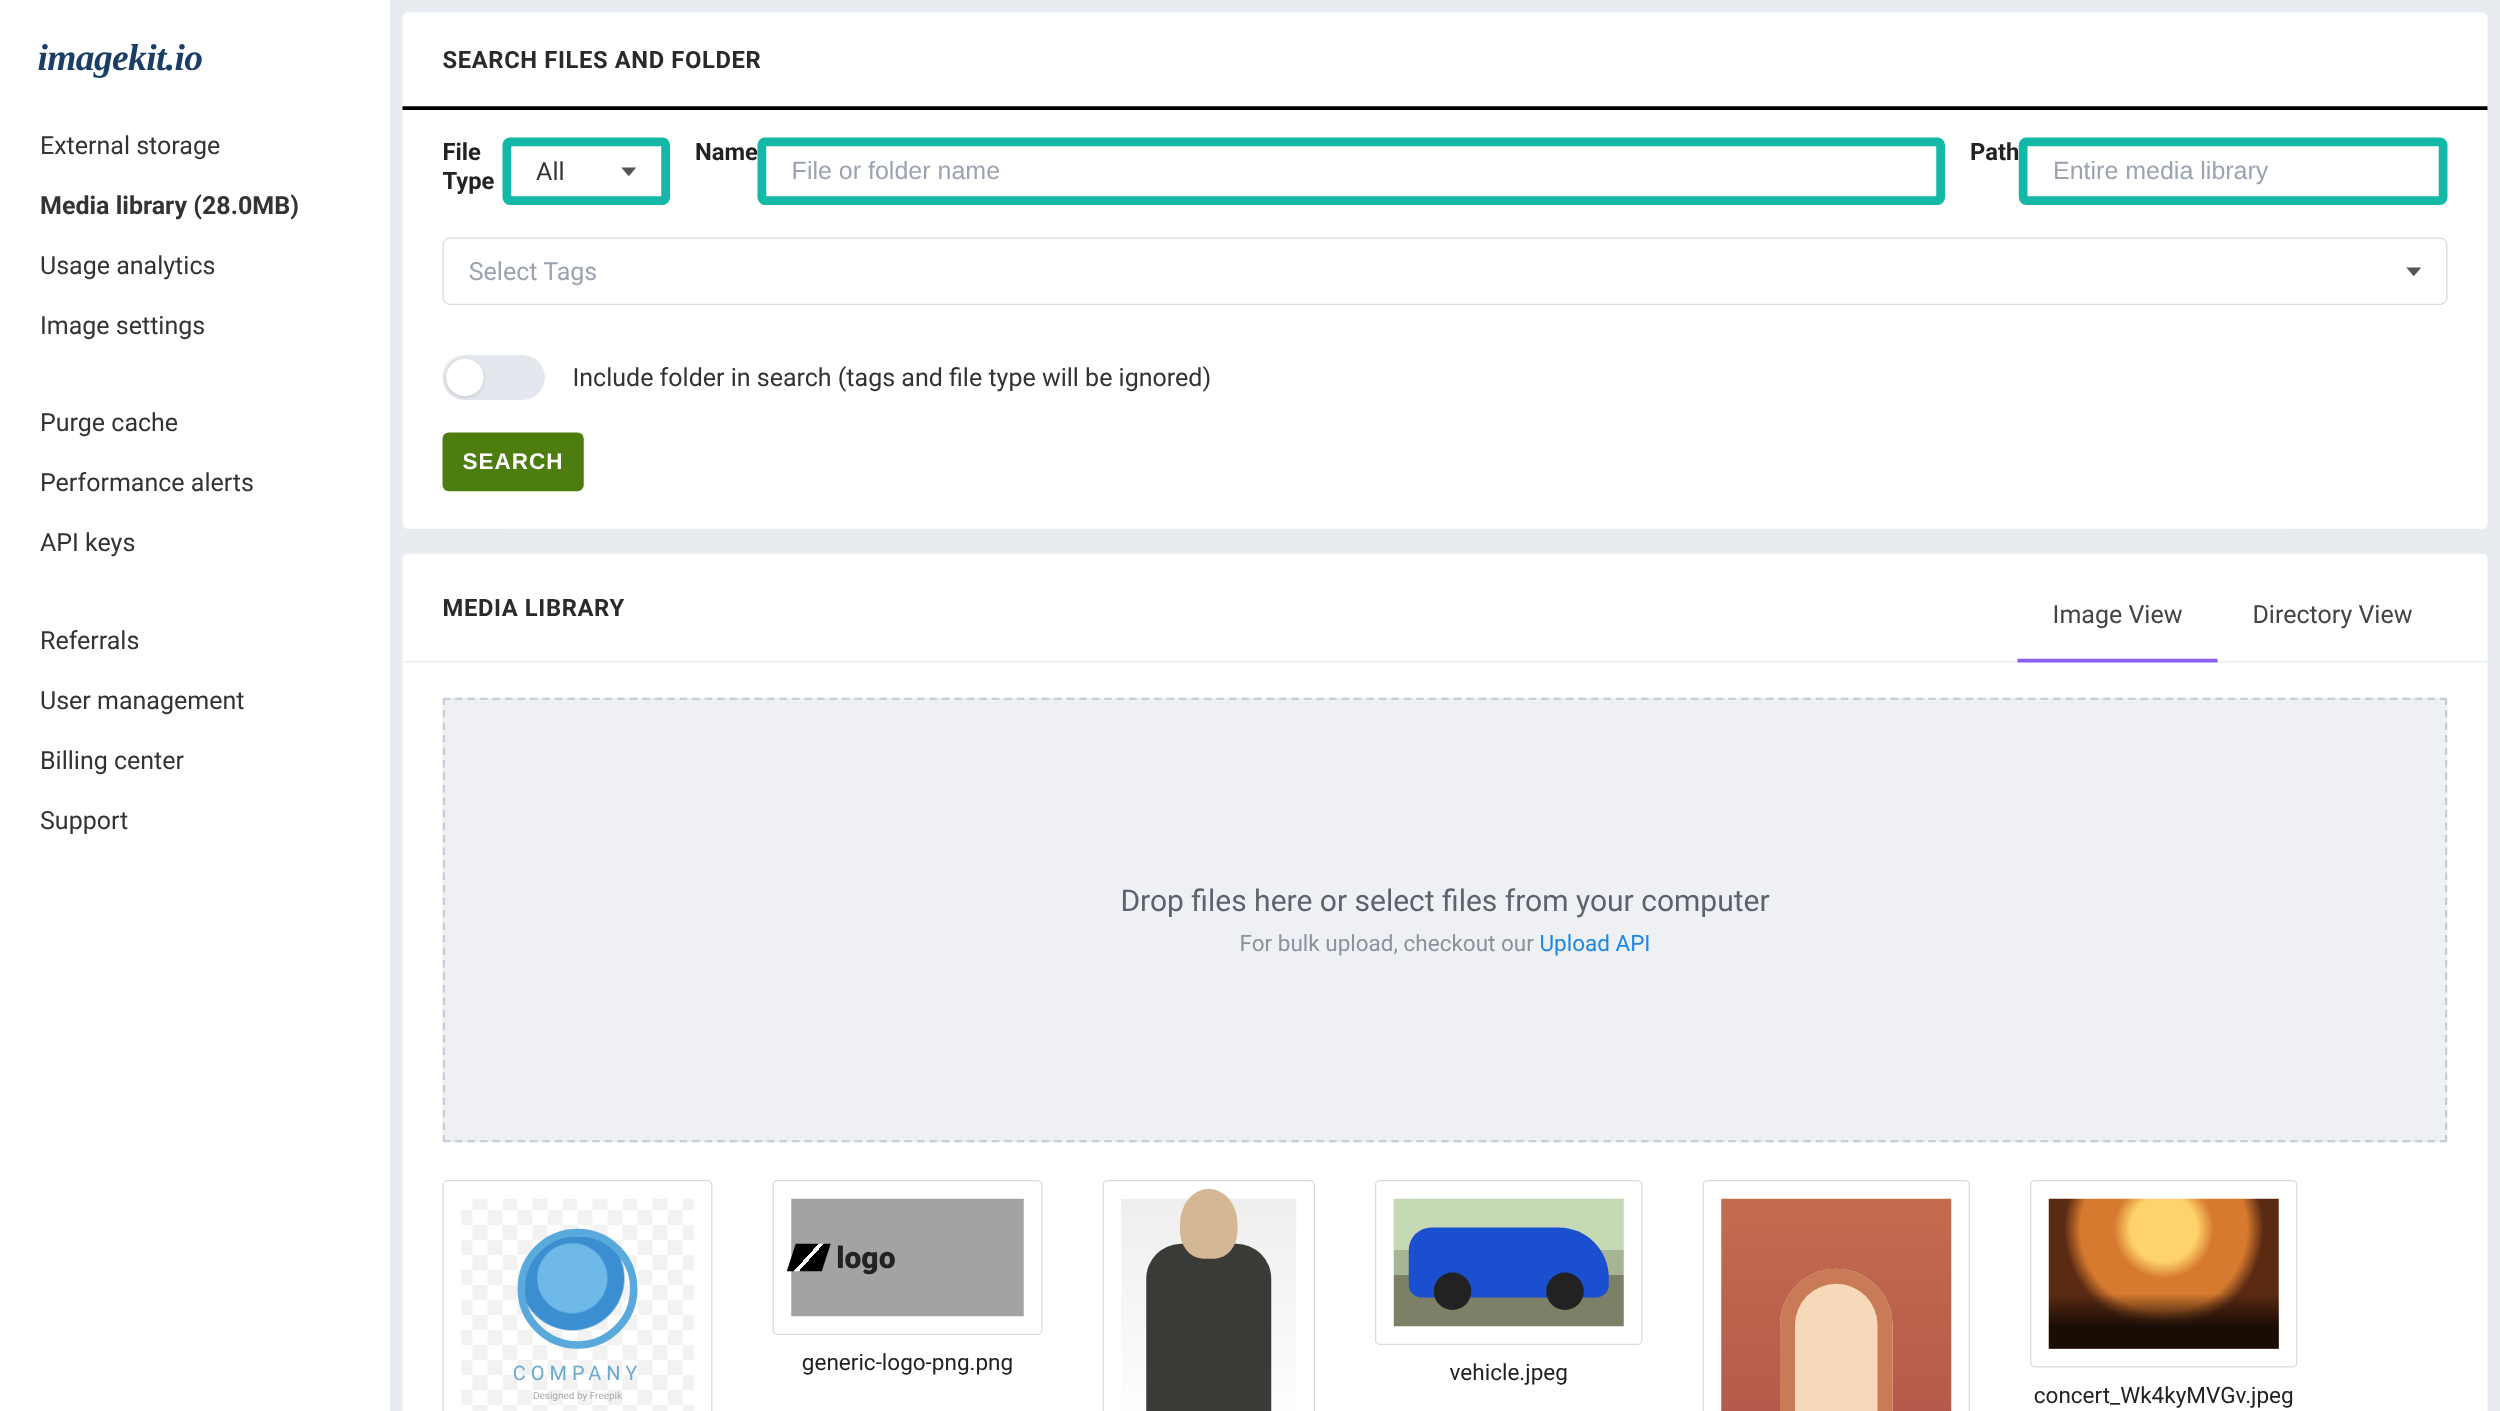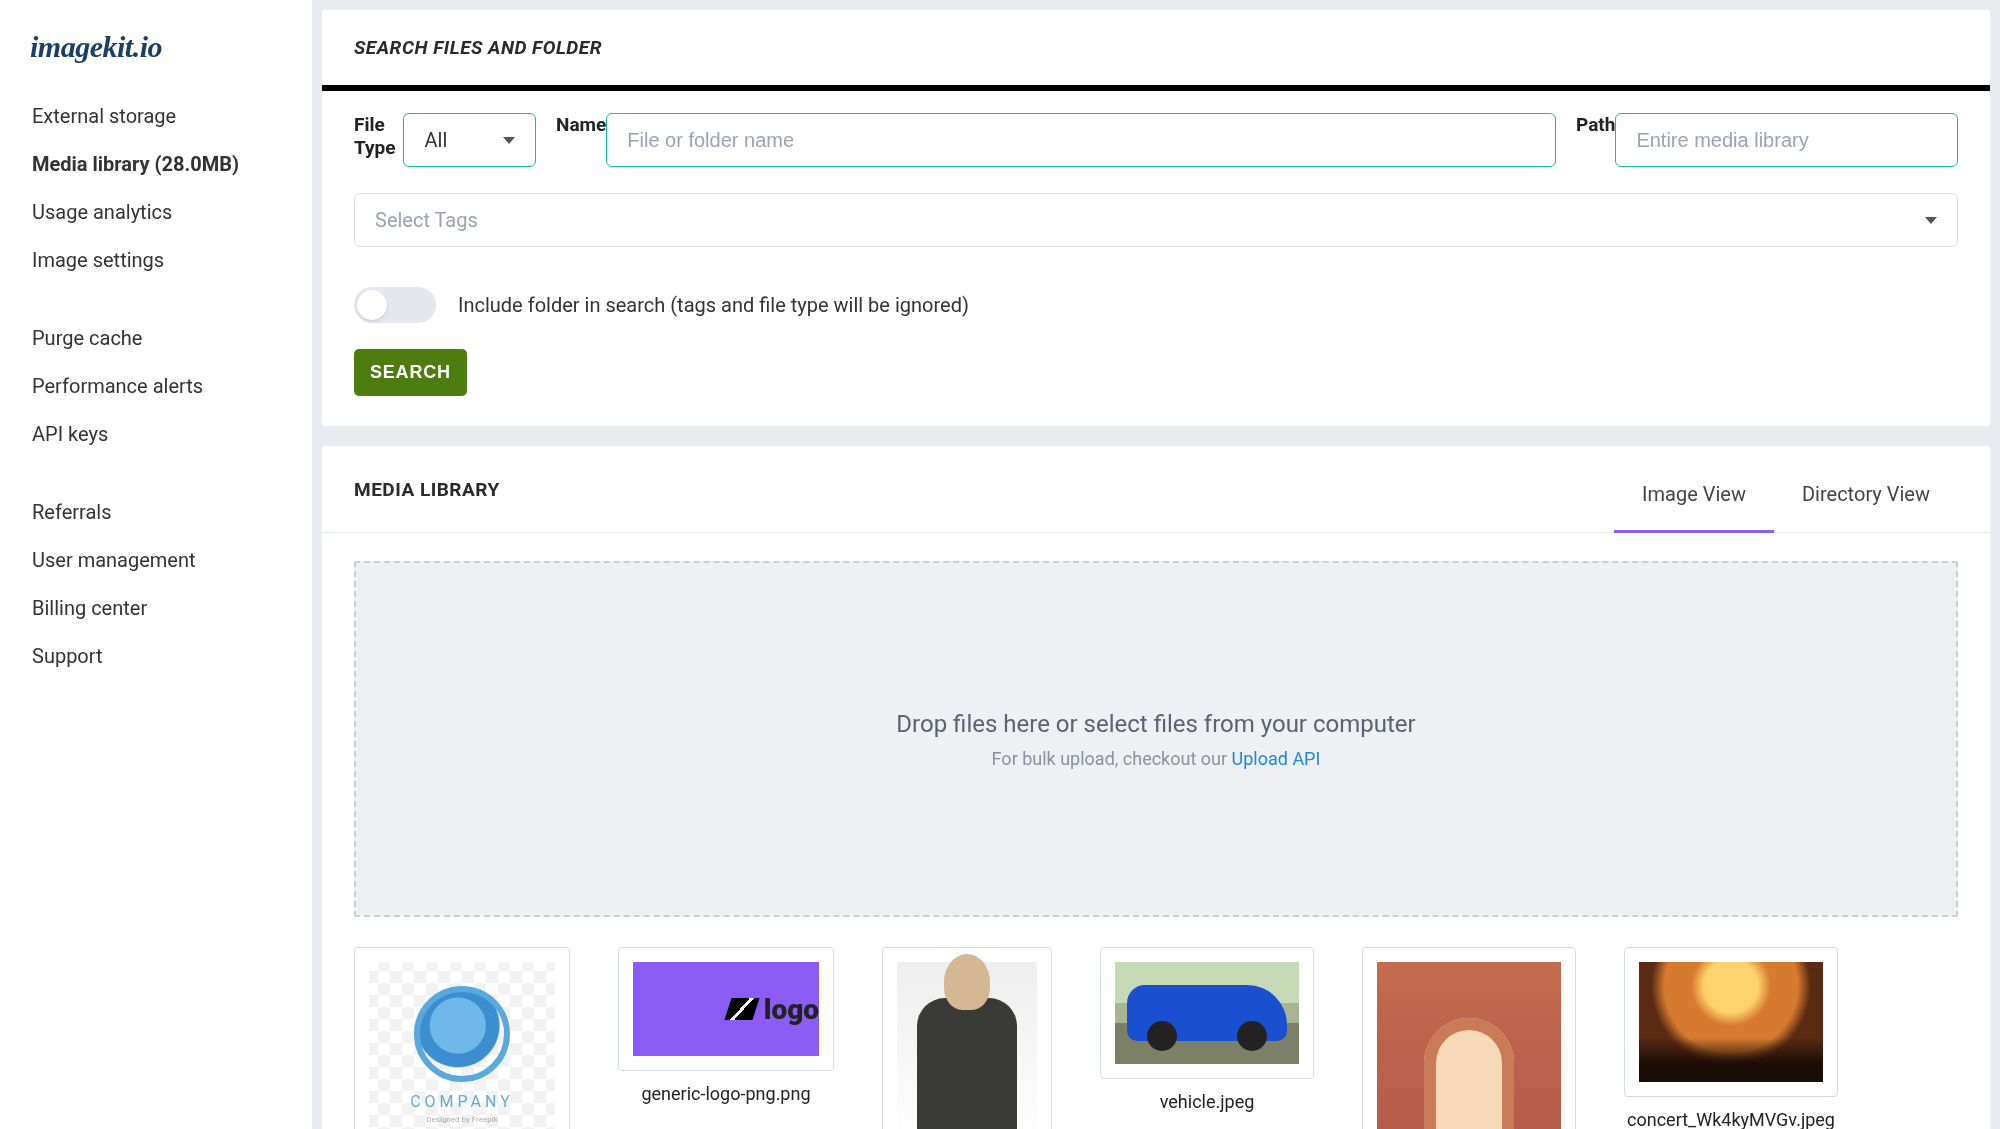--- a/index.html
+++ b/index.html
@@ -37,39 +37,38 @@
   flex: 1;
   padding: 10px;
 }
 .card {
   background: #fff;
   border-radius: 4px;
   margin-bottom: 20px;
 }
 .card-header {
   padding: 26px 32px;
-  border-bottom: 6px solid #000000;
-  font-style: italic;
+  border-bottom: 3px solid #000000;
 }
 .card-title {
   font-size: 19px;
   font-weight: 700;
   letter-spacing: 0.5px;
   color: #2a2a2a;
 }
 .search-body { padding: 22px 32px 30px 32px; }
 .search-row { display: flex; gap: 20px; margin-bottom: 22px; }
 .field-group { display: flex; flex-direction: row; }
 .field-group.file-type { width: 182px; }
 .field-group.name { flex: 1; }
 .field-group.path { width: 382px; }
 .field-label { font-size: 19px; font-weight: 700; margin-bottom: 12px; }
 .input, .select {
   height: 54px;
-  border: 1px solid #14b8a6;
+  border: 7px solid #14b8a6;
   border-radius: 6px;
   padding: 0 20px;
   font-size: 20px;
   color: #333;
   background: #fff;
   width: 100%;
 }
 .input::placeholder { color: #9aa3af; }
 .select {
   display: flex;
@@ -173,21 +172,21 @@
 
 .ph-company { width: 186px; height: 186px; background:
   repeating-conic-gradient(#f2f2f2 0% 25%, #fff 0% 50%) 50% / 24px 24px;
   display:flex; flex-direction:column; align-items:center; justify-content:center; }
 .globe { width: 96px; height: 96px; border-radius: 50%;
   background: radial-gradient(circle at 45% 40%, #6fb9e8 0 40%, #3b8fd1 42% 60%, transparent 62%);
   border: 6px solid #5aa9dd; position: relative; }
 .company-text { font-size: 16px; color: #6aa9cf; letter-spacing: 4px; margin-top: 10px; }
 .company-sub { font-size: 8px; color: #aaa; margin-top: 4px; }
 
-.ph-logo { width: 186px; height: 94px; background: #8b5cf6; display:flex; align-items:center; justify-content:flex-end; font-weight:900; font-size:28px; gap:8px; }
+.ph-logo { width: 186px; height: 94px; background: #a3a3a3; display:flex; align-items:center; justify-content:flex-start; font-weight:900; font-size:24px; gap:8px; }
 .logo-slash { display:inline-block; width:28px; height:22px; background: linear-gradient(120deg, #000 0 45%, #fff 45% 55%, #000 55% 100%); transform: skewX(-18deg); }
 
 .ph-person { width: 140px; height: 186px; background: linear-gradient(#eee, #fff); display:flex; align-items:flex-end; justify-content:center; }
 .person-body { width:100px; height:150px; background:#3a3a36; border-radius:28px 28px 0 0; position:relative; }
 .person-head { width:46px; height:56px; background:#d4b896; border-radius:50% 50% 40% 40%; position:absolute; top:-44px; left:27px; }
 
 .ph-car { width:184px; height:102px; background: linear-gradient(#c5d9b4 0 40%, #a7b595 40% 60%, #7b8067 60% 100%); display:flex; align-items:center; justify-content:center; }
 .car-body { width:160px; height:56px; background:#1a4fcf; border-radius:18px 40px 10px 10px; position:relative; }
 .car-body::before, .car-body::after { content:''; position:absolute; bottom:-10px; width:30px; height:30px; background:#222; border-radius:50%; }
 .car-body::before { left:20px; } .car-body::after { right:20px; }

